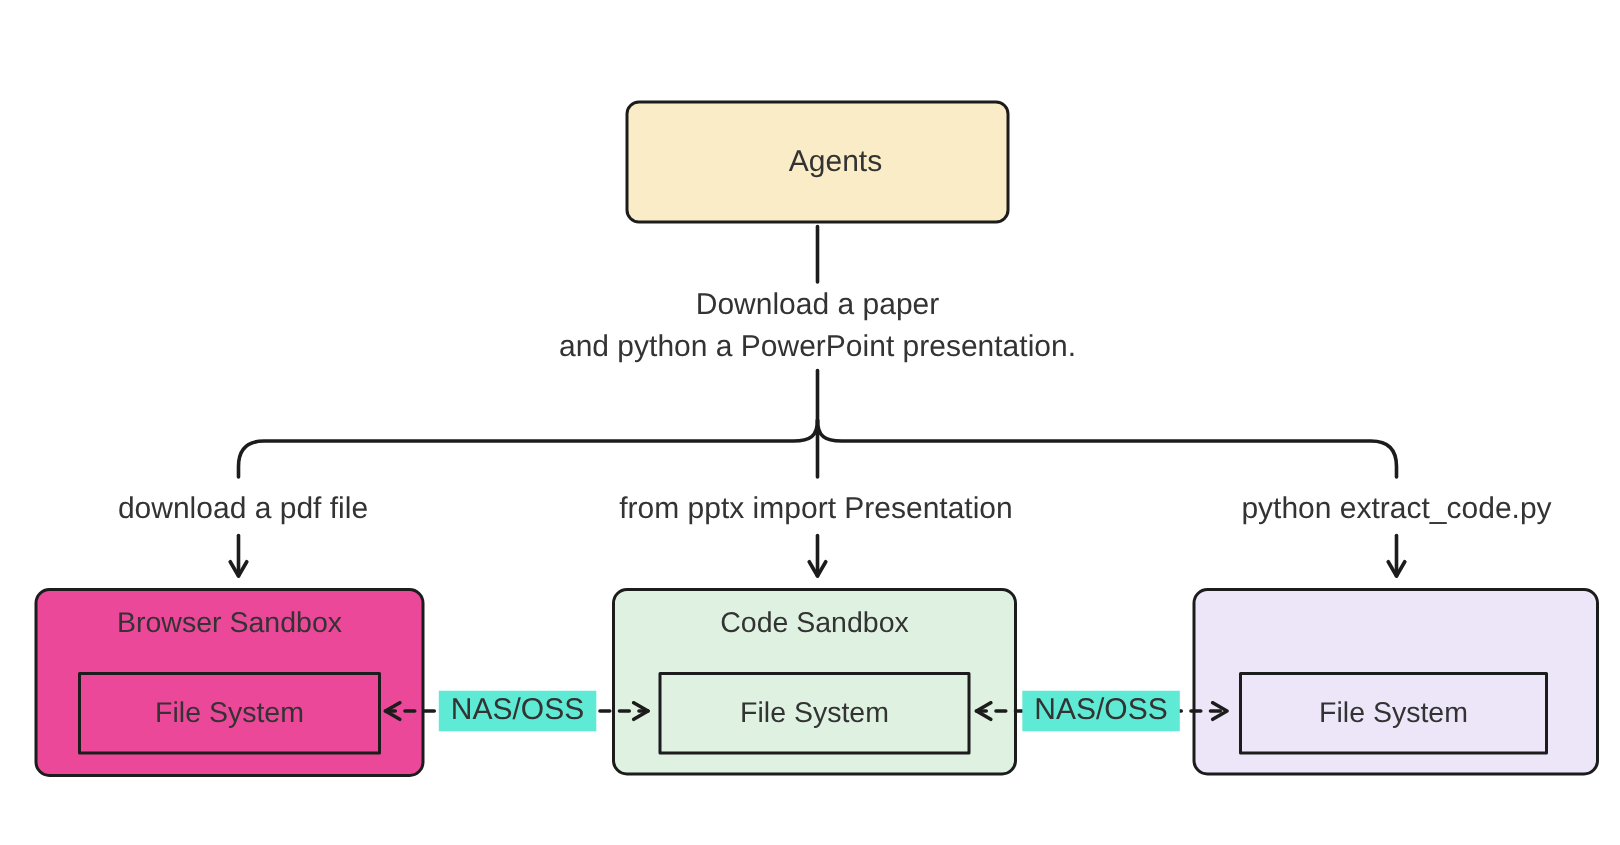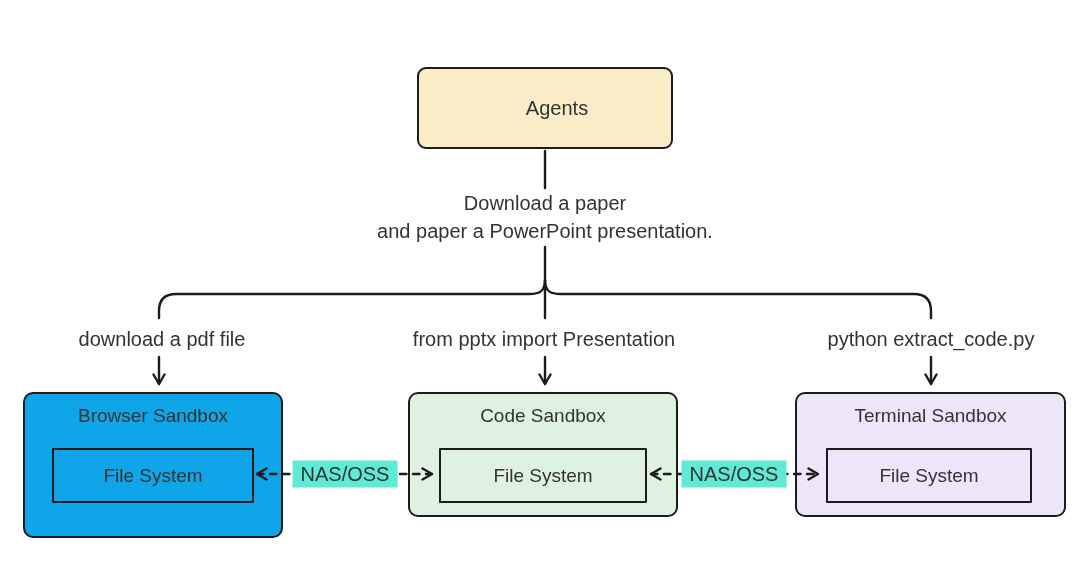--- a/index.html
+++ b/index.html
@@ -101,43 +101,42 @@
 <body>
 
 <div class="canvas" style="color: rgb(51, 51, 51);">
 
   <div class="node agents" style="left: 417px; top: 67px; width: 256px; height: 82px; background-color: rgb(249, 236, 199); padding-left: 24px;">
     <span>Agents</span>
   </div>
 
   <div class="caption">
     <div>Download a paper</div>
-    <div>and paper a PowerPoint presentation.</div>
+    <div>and python a PowerPoint presentation.</div>
   </div>
 
   <div class="edge-label" style="left:162px;">download a pdf file</div>
   <div class="edge-label" style="left:544px;">from pptx import Presentation</div>
   <div class="edge-label" style="left:931px;">python extract_code.py</div>
 
-  <div class="node sandbox" style="left: 23px; top: 392px; width: 260px; height: 146px; background-color: #0ea5e9;">
+  <div class="node sandbox" style="left: 23px; top: 392px; width: 260px; height: 126px; background-color: #ec4899;">
     <div class="sandbox-title">Browser Sandbox</div>
     <div class="fs-box">
       <span>File System</span>
     </div>
   </div>
 
   <div class="node sandbox" style="left: 408px; top: 392px; width: 270px; height: 125px; background-color: rgb(223, 241, 225);">
     <div class="sandbox-title">Code Sandbox</div>
     <div class="fs-box" style="left:29px;right:29px;">
       <span>File System</span>
     </div>
   </div>
 
   <div class="node sandbox" style="left: 795px; top: 392px; width: 271px; height: 125px; background-color: rgb(237, 230, 248);">
-    <div class="sandbox-title">Terminal Sandbox</div>
     <div class="fs-box" style="left:29px;right:32px;">
       <span>File System</span>
     </div>
   </div>
 
   <svg class="connectors" width="1080" height="563" viewBox="0 0 1080 563">
     <defs>
       <marker id="ah" viewBox="0 0 14 14" markerWidth="14" markerHeight="14" refX="12" refY="7" orient="auto-start-reverse" markerUnits="userSpaceOnUse">
         <path d="M2.5,1.5 L12,7 L2.5,12.5" fill="none" stroke="#1c1c1c" stroke-width="2.4" stroke-linecap="round" stroke-linejoin="round"></path>
       </marker>

